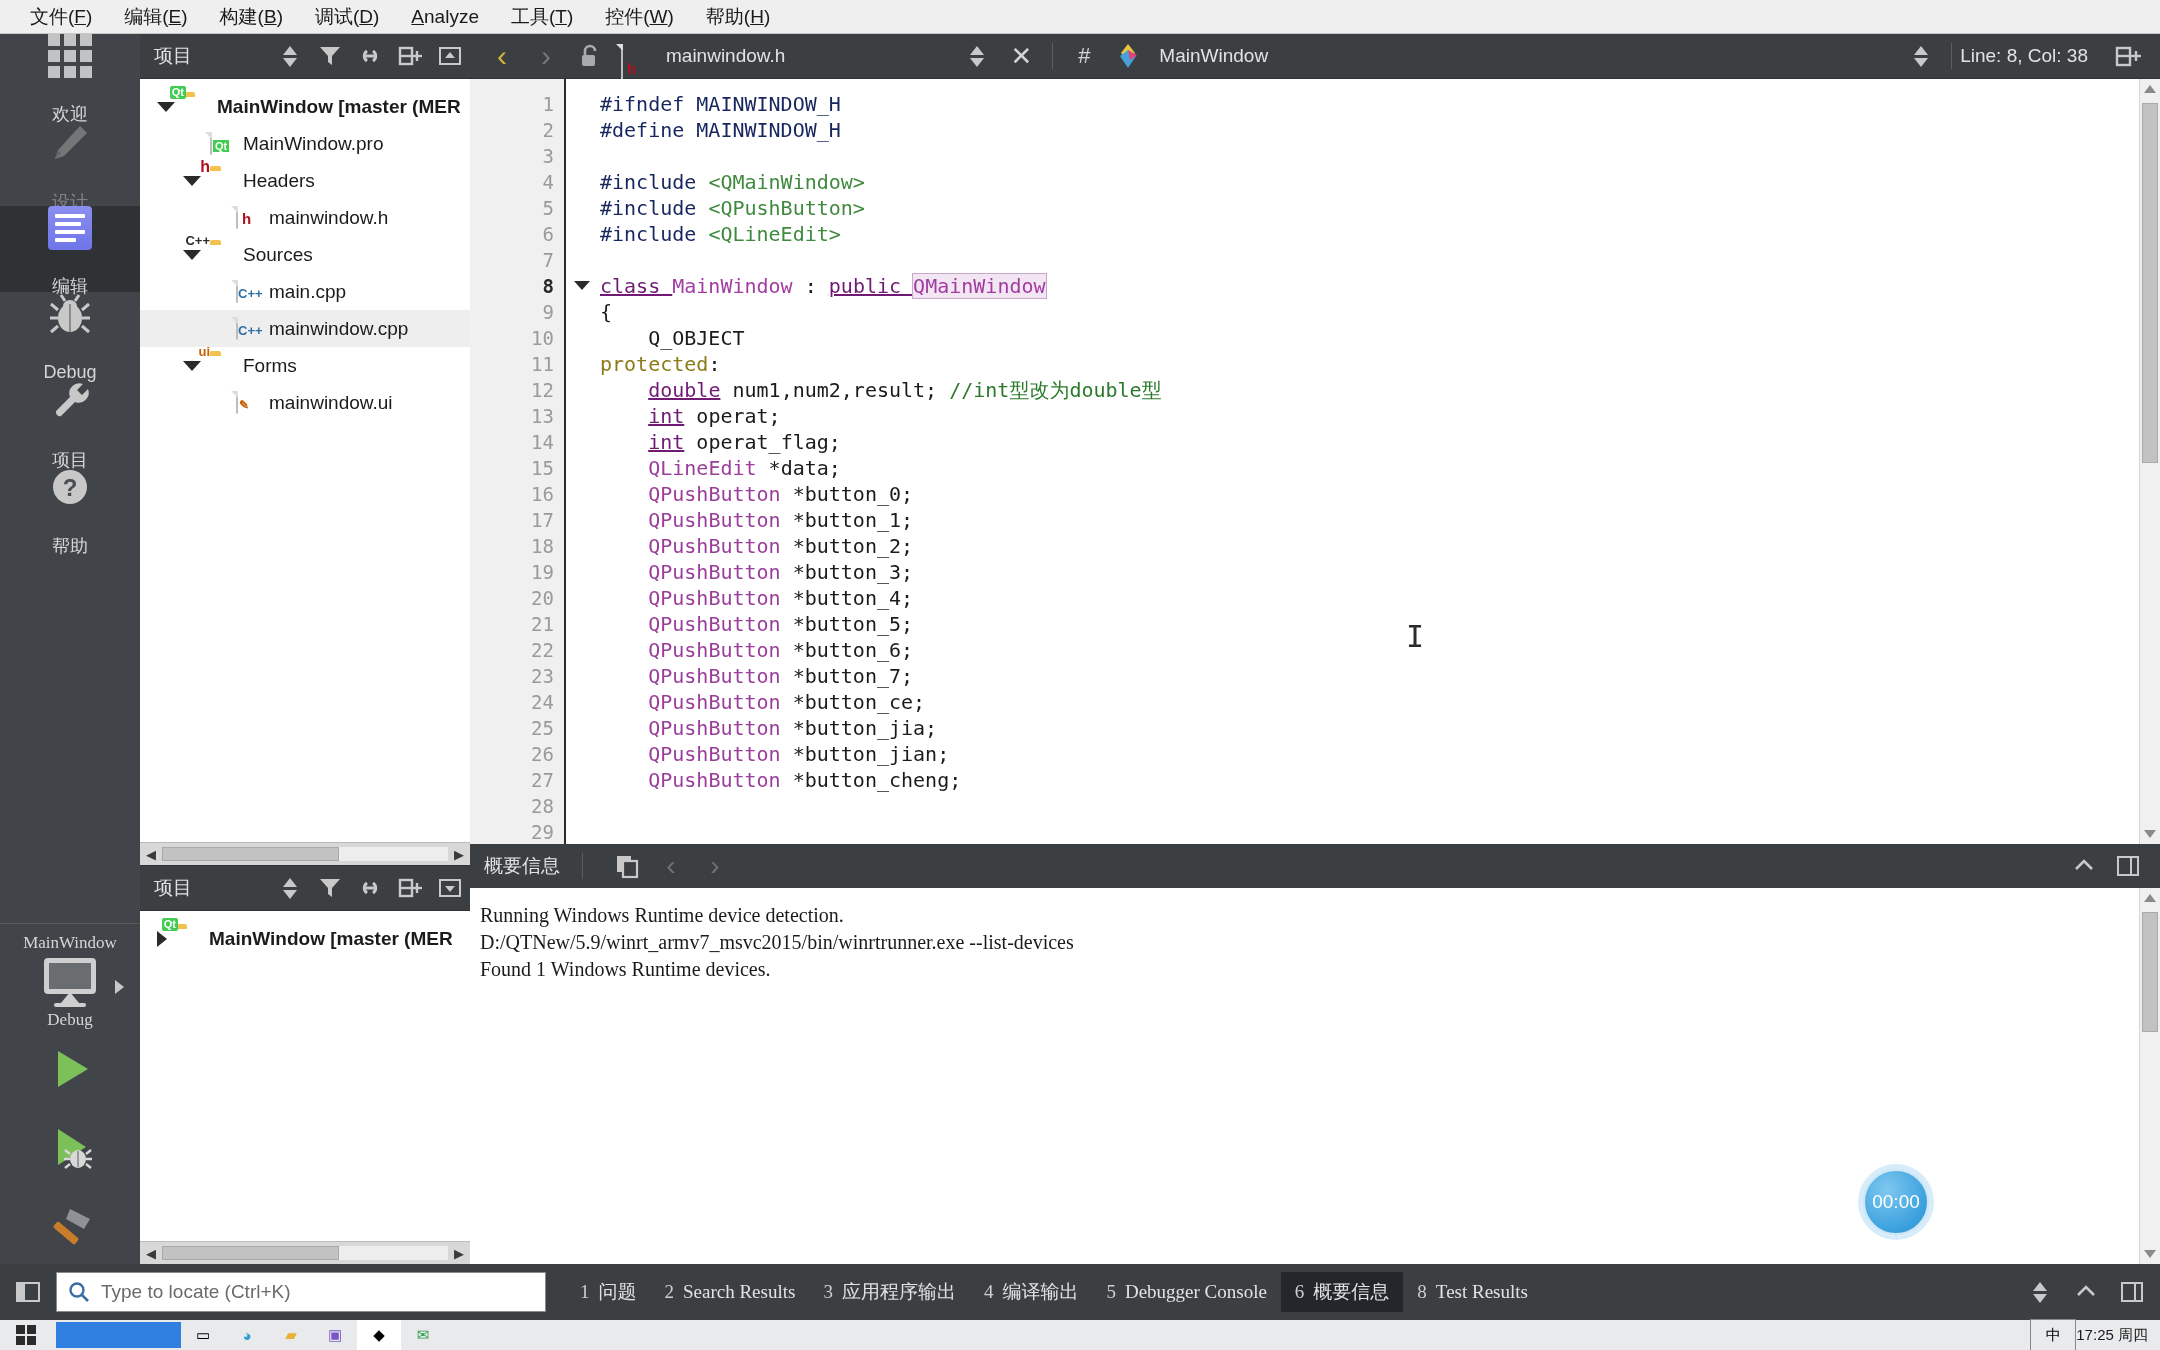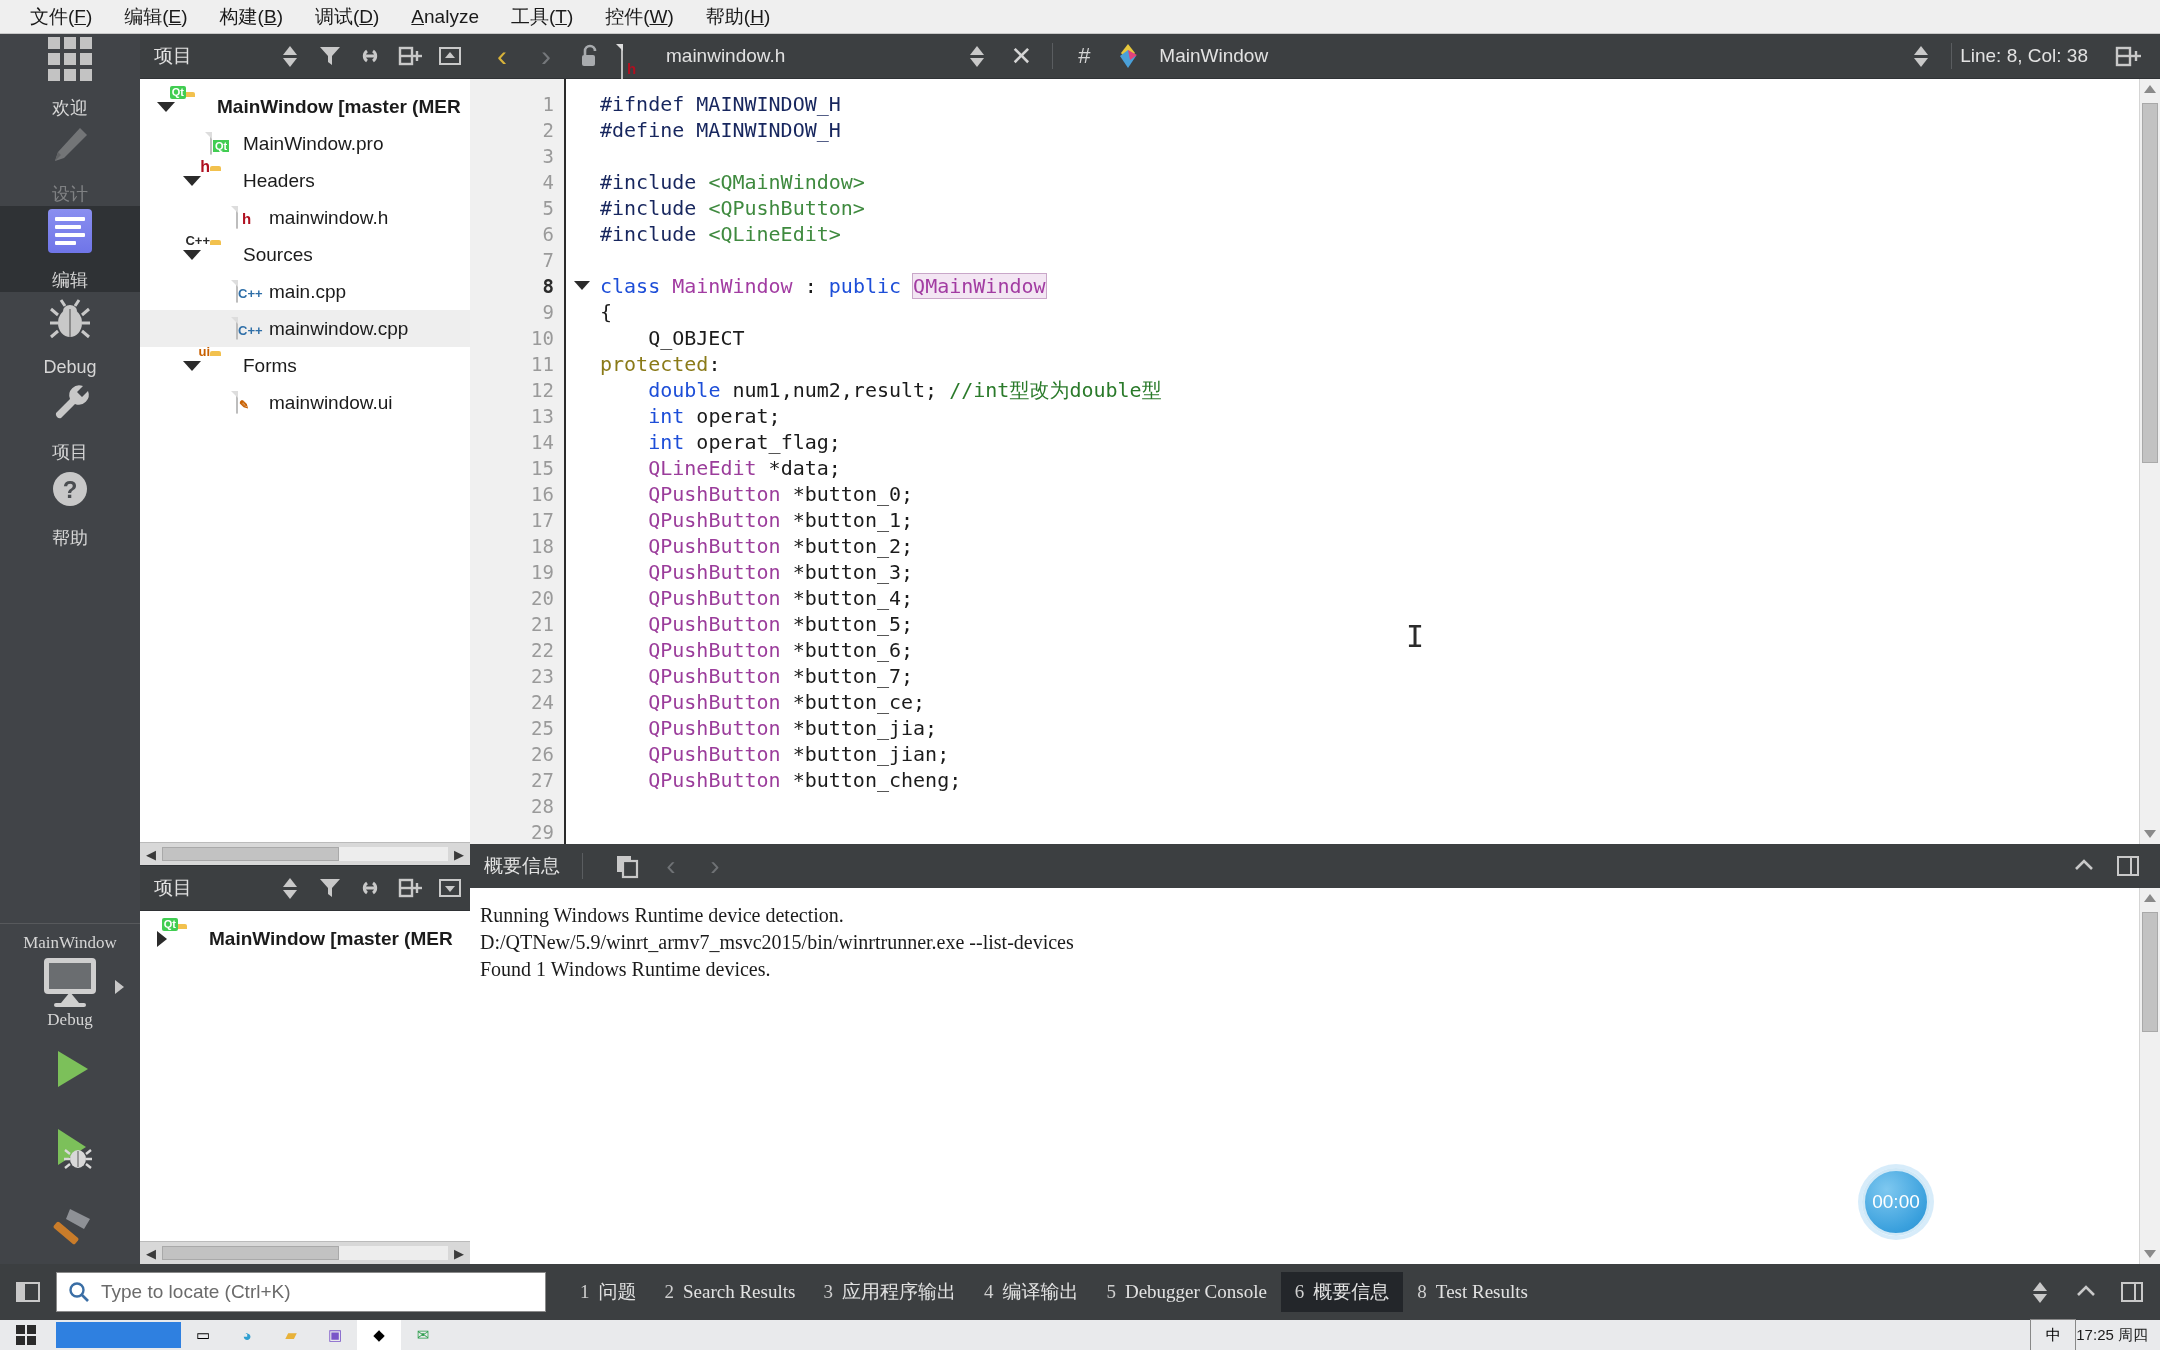--- a/index.html
+++ b/index.html
@@ -39,22 +39,22 @@
   
   .modebar {
     width: 140px; flex: none;
     background: #414448;
     display: flex; flex-direction: column;
     position: relative;
   }
   .modebtn {
     height: 86px;
     display: flex; flex-direction: column;
-    align-items: center; justify-content: flex-end;
-    gap: 14px;
+    align-items: center; justify-content: flex-start;
+    gap: 24px;
     color: #d6d6d6;
     font-size: 18px;
     position: relative;
   }
   .modebtn.active { background: #2f3235; }
   .modebtn.disabled { opacity: .42; }
   .modebtn .glyph { height: 46px; display:flex; align-items:center; justify-content:center;}
   .modebar .spacer { flex: 1; }
 
   .kitsel {
@@ -211,21 +211,21 @@
     width:0;height:0;border-left:8px solid transparent;border-right:8px solid transparent;border-top:9px solid #2b2b2b;
   }
   .codeinner { flex:1; padding-top: 12px; padding-left: 34px; position:relative; min-width:0; overflow:hidden;}
   .cl {
     height: 26px; line-height:26px;
     font-family:"DejaVu Sans Mono", monospace; font-size:20px;
     color:#1b1b1b; white-space:pre;
   }
   .k-pre { color:#17265e; }
   .k-inc { color:#3f8a3f; }
-  .k-kw  { color:#1d4ed8; }
+  .k-kw  { color:#701a75;text-decoration:underline; }
   .k-type{ color:#9b3d9b; }
   .k-cls { color:#a23ca2; }
   .k-cmt { color:#2a7a2a; }
   .k-lbl { color:#8a7a18; }
   .k-hl  { background:#f3e6f3; outline:1px solid #c9a7c9; }
   .mousecursor {
     position:absolute; font-family:"DejaVu Sans Mono",monospace; font-size:30px; color:#2b2b2b;
   }
 
   .vscroll {

